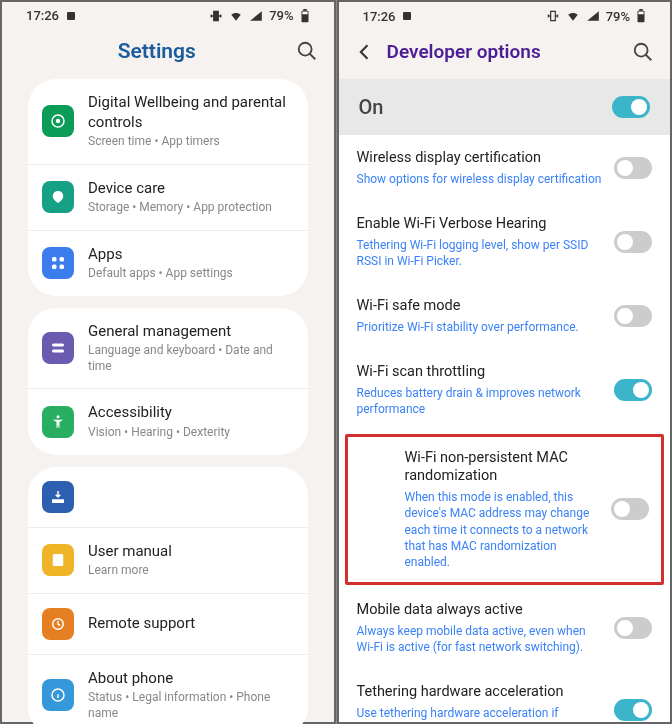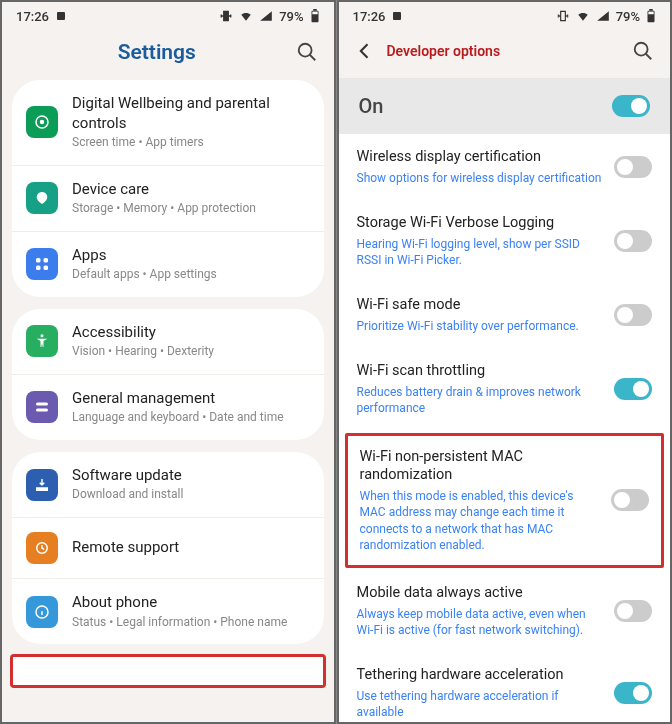--- a/index.html
+++ b/index.html
@@ -1,25 +1,25 @@
 <!DOCTYPE html>
 <html><head>
   <meta charset="utf-8">
   <style>
     * { margin: 0; padding: 0; box-sizing: border-box; font-family: -apple-system, Roboto, sans-serif; }
     body { display: flex; width: 672px; height: 724px; background: #888; gap: 1px; }
     .screen { flex: 1; background: #f5f2f0; display: flex; flex-direction: column; border: 2px solid #666; position: relative; }
-    .statusbar { display: flex; justify-content: space-between; align-items: center; padding: 6px 14px; height: 28px; font-size: 13px; font-weight: 500; color: #333; }
+    .statusbar { display: flex; justify-content: space-between; align-items: center; padding: 6px 24px; height: 28px; font-size: 13px; font-weight: 500; color: #333; }
     .statusbar-left, .statusbar-right { display: flex; align-items: center; gap: 6px; }
     .header { display: flex; align-items: center; padding: 10px 16px 16px; }
     .header-title { font-size: 21px; font-weight: 600; color: #1a5c9c; flex: 1; text-align: center; }
-    .header-title-dev { font-size: 14px; font-weight: 600; color: #b91c1c; flex: 1; }
+    .header-title-dev { font-size: 19px; font-weight: 600; color: #4c1d95; flex: 1; }
     .back-btn { margin-right: 12px; color: #333; }
     .search-btn { color: #333; }
-    .card { background: #fff; margin: 0 10px 12px; border-radius: 28px; overflow: hidden; }
+    .card { background: #fff; margin: 0 26px 12px; border-radius: 28px; overflow: hidden; }
     .item { display: flex; align-items: center; padding: 14px 14px; border-bottom: 1px solid #f0ede9; }
     .item:last-child { border-bottom: none; }
     .item-icon { width: 32px; height: 32px; border-radius: 8px; display: flex; align-items: center; justify-content: center; margin-right: 14px; flex-shrink: 0; }
     .item-body { flex: 1; min-width: 0; }
     .item-title { font-size: 15px; color: #222; font-weight: 400; line-height: 1.3; }
     .item-sub { font-size: 12px; color: #888; margin-top: 2px; line-height: 1.3; }
     .ic-green { background: #0b9d58; } .ic-teal { background: #16a085; } .ic-blue { background: #3b7ded; }
     .ic-purple { background: #6b5bb0; } .ic-lgreen { background: #27ae60; } .ic-dblue { background: #2c5fb0; }
     .ic-yellow { background: #f0b429; } .ic-orange { background: #e67e22; } .ic-sblue { background: #3498db; }
     .highlight-box { border: 3px solid #d32f2f; margin: -2px 8px 0; border-radius: 4px; }
@@ -29,21 +29,21 @@
     .dev-content { flex: 1; overflow-y: auto; background: #fff; }
     .dev-item { padding: 14px 18px; display: flex; align-items: center; border-bottom: 0px solid #eee; }
     .dev-body { flex: 1; min-width: 0; padding-right: 10px; }
     .dev-title { font-size: 14.5px; color: #222; line-height: 1.3; }
     .dev-sub { font-size: 12px; color: #3b82f6; margin-top: 3px; line-height: 1.35; }
     .toggle { width: 38px; height: 22px; border-radius: 11px; position: relative; flex-shrink: 0; }
     .toggle::after { content: ''; position: absolute; width: 16px; height: 16px; border-radius: 50%; top: 3px; background: #fff; }
     .toggle.on { background: #3ab5c9; } .toggle.on::after { right: 3px; }
     .toggle.off { background: #ccc; } .toggle.off::after { left: 3px; }
     .dev-highlight { border: 3px solid #d32f2f; margin: 2px 6px; border-radius: 2px; }
-    .dev-highlight .dev-item { padding: 12px 12px; }
+    .dev-highlight .dev-item { padding: 12px 12px; margin-left: 45px; }
     svg { display: block; }
   </style>
 </head>
 <body>
 
 <div class="screen">
   <div class="statusbar">
     <div class="statusbar-left">
       <span>17:26</span>
       <svg width="12" height="12" viewBox="0 0 24 24">
@@ -112,54 +112,61 @@
             </svg>
           </div>
       <div class="item-body">
             <div class="item-title">Apps</div>
             <div class="item-sub">Default apps  •  App settings</div>
           </div>
         </div>
       </div>
       <div class="card">
         <div class="item">
+          <div class="item-icon ic-purple">
+            <svg width="18" height="18" viewBox="0 0 24 24">
+              <rect x="4" y="6" width="16" height="4" rx="2" fill="#fff"></rect>
+              <rect x="4" y="14" width="16" height="4" rx="2" fill="#fff"></rect>
+            </svg>
+          </div>
+      <div class="item-body">
+            <div class="item-title">General management</div>
+            <div class="item-sub">Language and keyboard  •  Date and time</div>
+          </div>
+        </div>
+        <div class="item">
           <div class="item-icon ic-lgreen">
             <svg width="18" height="18" viewBox="0 0 24 24">
               <circle cx="12" cy="5" r="2" fill="#fff"></circle>
               <path fill="#fff" d="M5 9h14l-5 3v8h-1l-1-5-1 5h-1v-8z"></path>
             </svg>
           </div>
       <div class="item-body">
             <div class="item-title">Accessibility</div>
             <div class="item-sub">Vision  •  Hearing  •  Dexterity</div>
           </div>
         </div>
-        <div class="item">
-          <div class="item-icon ic-purple">
-            <svg width="18" height="18" viewBox="0 0 24 24">
-              <rect x="4" y="6" width="16" height="4" rx="2" fill="#fff"></rect>
-              <rect x="4" y="14" width="16" height="4" rx="2" fill="#fff"></rect>
-            </svg>
-          </div>
-      <div class="item-body">
-            <div class="item-title">General management</div>
-            <div class="item-sub">Language and keyboard  •  Date and time</div>
-          </div>
-        </div>
       </div>
       <div class="card">
         <div class="item">
           <div class="item-icon ic-dblue">
             <svg width="18" height="18" viewBox="0 0 24 24">
               <path fill="#fff" d="M12 4v8m0 0l-3-3m3 3l3-3M5 16h14v3H5z" stroke="#fff" stroke-width="2"></path>
             </svg>
           </div>
-      <div class="item-body">
-            <div class="item-title">Software update</div>
-            <div class="item-sub">Download and install</div>
+        </div>
+        <div class="item">
+          <div class="item-icon ic-yellow">
+            <svg width="18" height="18" viewBox="0 0 24 24">
+              <rect x="5" y="4" width="14" height="16" rx="2" fill="#fff"></rect>
+            </svg>
+          </div>
+      <div class="item-body">
+            <div class="item-title">User manual</div>
+            <div class="item-sub">Learn more</div>
           </div>
         </div>
         <div class="item">
           <div class="item-icon ic-orange">
             <svg width="18" height="18" viewBox="0 0 24 24">
               <circle cx="12" cy="12" r="7" fill="none" stroke="#fff" stroke-width="2"></circle>
               <path d="M12 8v4l3 2" stroke="#fff" stroke-width="2" fill="none"></path>
             </svg>
           </div>
       <div class="item-body">
@@ -238,22 +245,22 @@
   <div class="dev-content" id="dev-list">
       <div class="dev-item">
         <div class="dev-body">
           <div class="dev-title">Wireless display certification</div>
           <div class="dev-sub">Show options for wireless display certification</div>
         </div>
         <div class="toggle off"></div>
       </div>
       <div class="dev-item">
         <div class="dev-body">
-          <div class="dev-title">Storage Wi-Fi Verbose Logging</div>
-          <div class="dev-sub">Hearing Wi-Fi logging level, show per SSID RSSI in Wi-Fi Picker.</div>
+          <div class="dev-title">Enable Wi-Fi Verbose Hearing</div>
+          <div class="dev-sub">Tethering Wi-Fi logging level, show per SSID RSSI in Wi-Fi Picker.</div>
         </div>
         <div class="toggle off"></div>
       </div>
       <div class="dev-item">
         <div class="dev-body">
           <div class="dev-title">Wi-Fi safe mode</div>
           <div class="dev-sub">Prioritize Wi-Fi stability over performance.</div>
         </div>
         <div class="toggle off"></div>
       </div>

